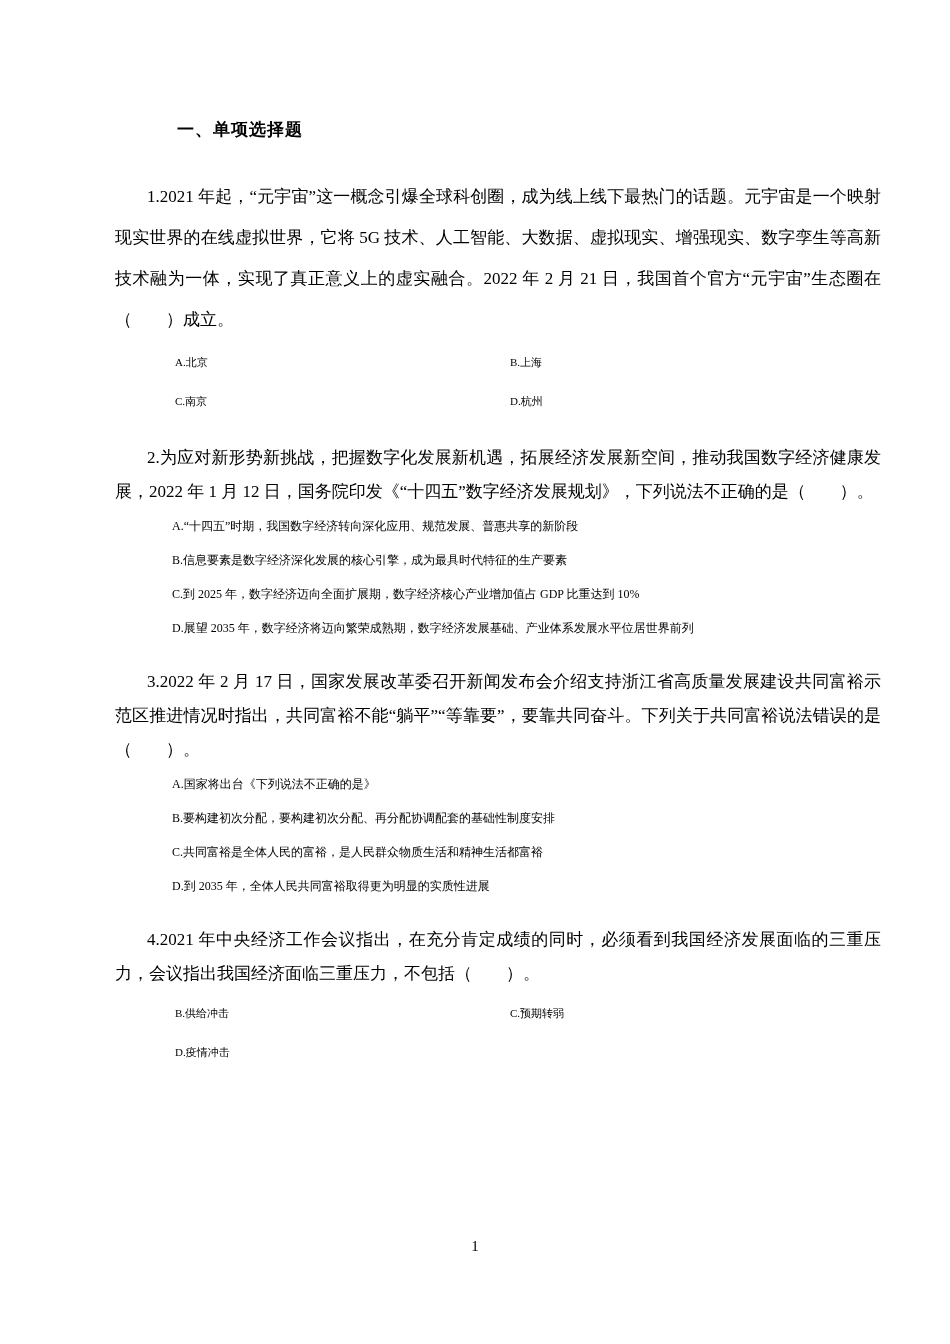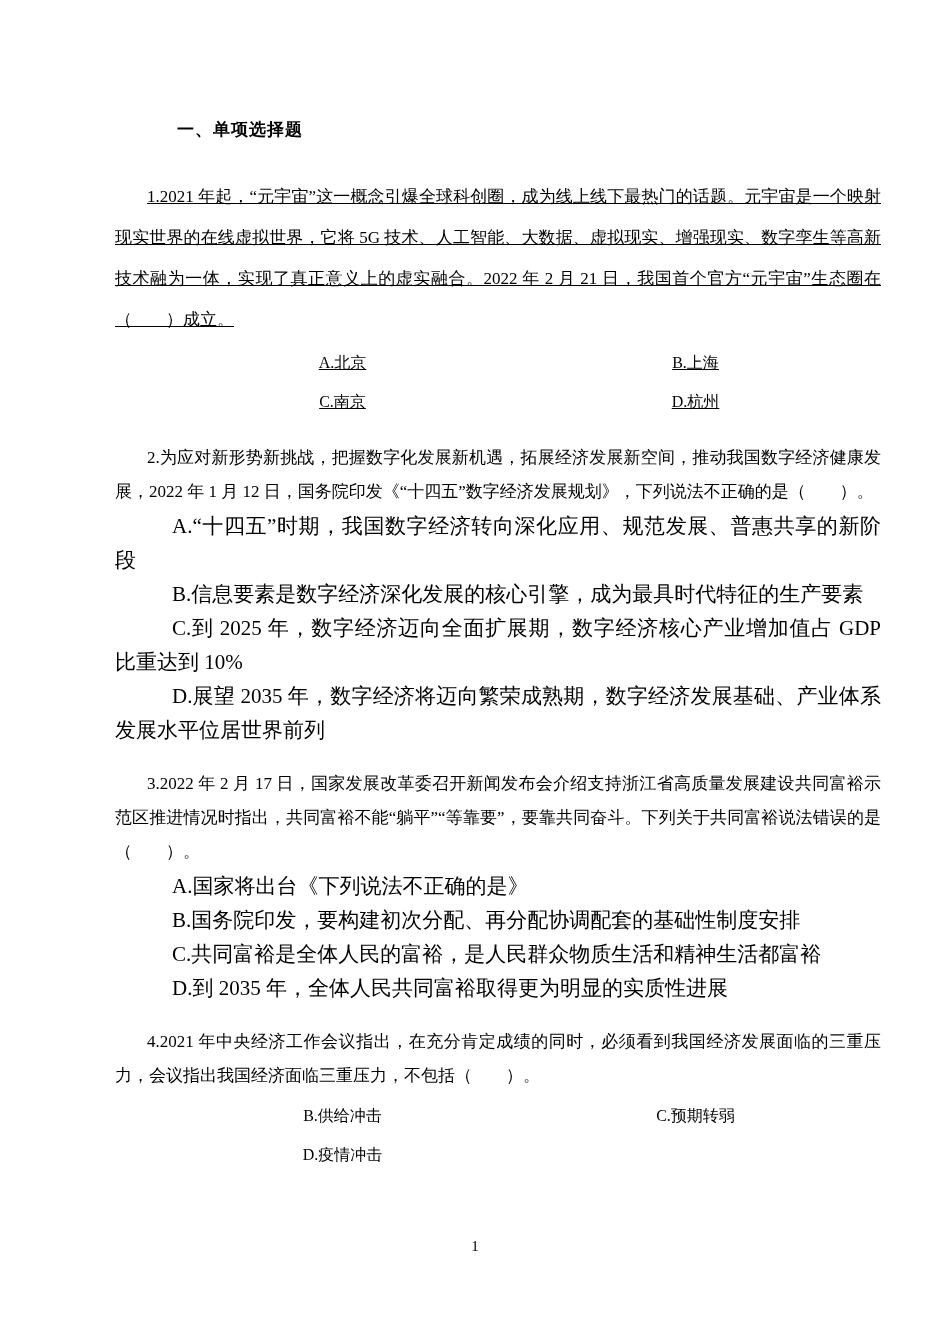--- a/index.html
+++ b/index.html
@@ -25,45 +25,43 @@
     font-size: 17px;
     font-weight: bold;
     line-height: 24px;
     letter-spacing: 1px;
   }
   .question {
     margin-top: 20px;
   }
   .question.first {
     margin-top: 34px;
-    text-decoration: underline;
   }
   .stem {
     margin: 0;
     font-size: 17px;
     text-indent: 32px;
     text-align: justify;
   }
   .lh-wide { line-height: 41px; }
   .lh-norm { line-height: 34px; }
   .options-grid {
     display: grid;
     grid-template-columns: 335px 1fr;
     padding-left: 60px;
     margin-top: 3px;
-    font-size: 16px;
+    font-size: 11px;
     line-height: 39px;
-    text-align: center;
   }
   .options-list {
     margin: 0;
   }
   .options-list .option {
     display: block;
-    font-size: 21px;
+    font-size: 12px;
     line-height: 34px;
     text-indent: 57px;
     text-align: justify;
   }
   .page-number {
     position: absolute;
     left: 0;
     right: 0;
     top: 1236px;
     text-align: center;
@@ -95,21 +93,21 @@
       <span class="option">B.信息要素是数字经济深化发展的核心引擎，成为最具时代特征的生产要素</span>
       <span class="option">C.到 2025 年，数字经济迈向全面扩展期，数字经济核心产业增加值占 GDP 比重达到 10%</span>
       <span class="option">D.展望 2035 年，数字经济将迈向繁荣成熟期，数字经济发展基础、产业体系发展水平位居世界前列</span>
     </div>
   </section>
 
   <section class="question">
     <p class="stem lh-norm">3.2022 年 2 月 17 日，国家发展改革委召开新闻发布会介绍支持浙江省高质量发展建设共同富裕示范区推进情况时指出，共同富裕不能“躺平”“等靠要”，要靠共同奋斗。下列关于共同富裕说法错误的是（　　）。</p>
     <div class="options-list">
       <span class="option">A.国家将出台《下列说法不正确的是》</span>
-      <span class="option">B.国务院印发，要构建初次分配、再分配协调配套的基础性制度安排</span>
+      <span class="option">B.要构建初次分配，要构建初次分配、再分配协调配套的基础性制度安排</span>
       <span class="option">C.共同富裕是全体人民的富裕，是人民群众物质生活和精神生活都富裕</span>
       <span class="option">D.到 2035 年，全体人民共同富裕取得更为明显的实质性进展</span>
     </div>
   </section>
 
   <section class="question">
     <p class="stem lh-norm">4.2021 年中央经济工作会议指出，在充分肯定成绩的同时，必须看到我国经济发展面临的三重压力，会议指出我国经济面临三重压力，不包括（　　）。</p>
     <div class="options-grid">
       <span class="option">B.供给冲击</span>
       <span class="option">C.预期转弱</span>

